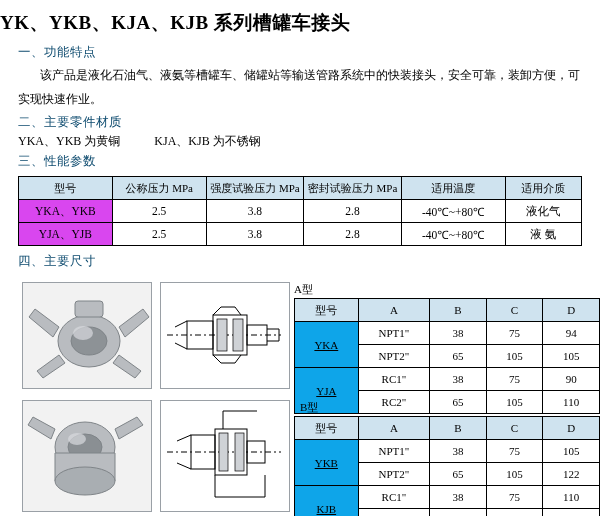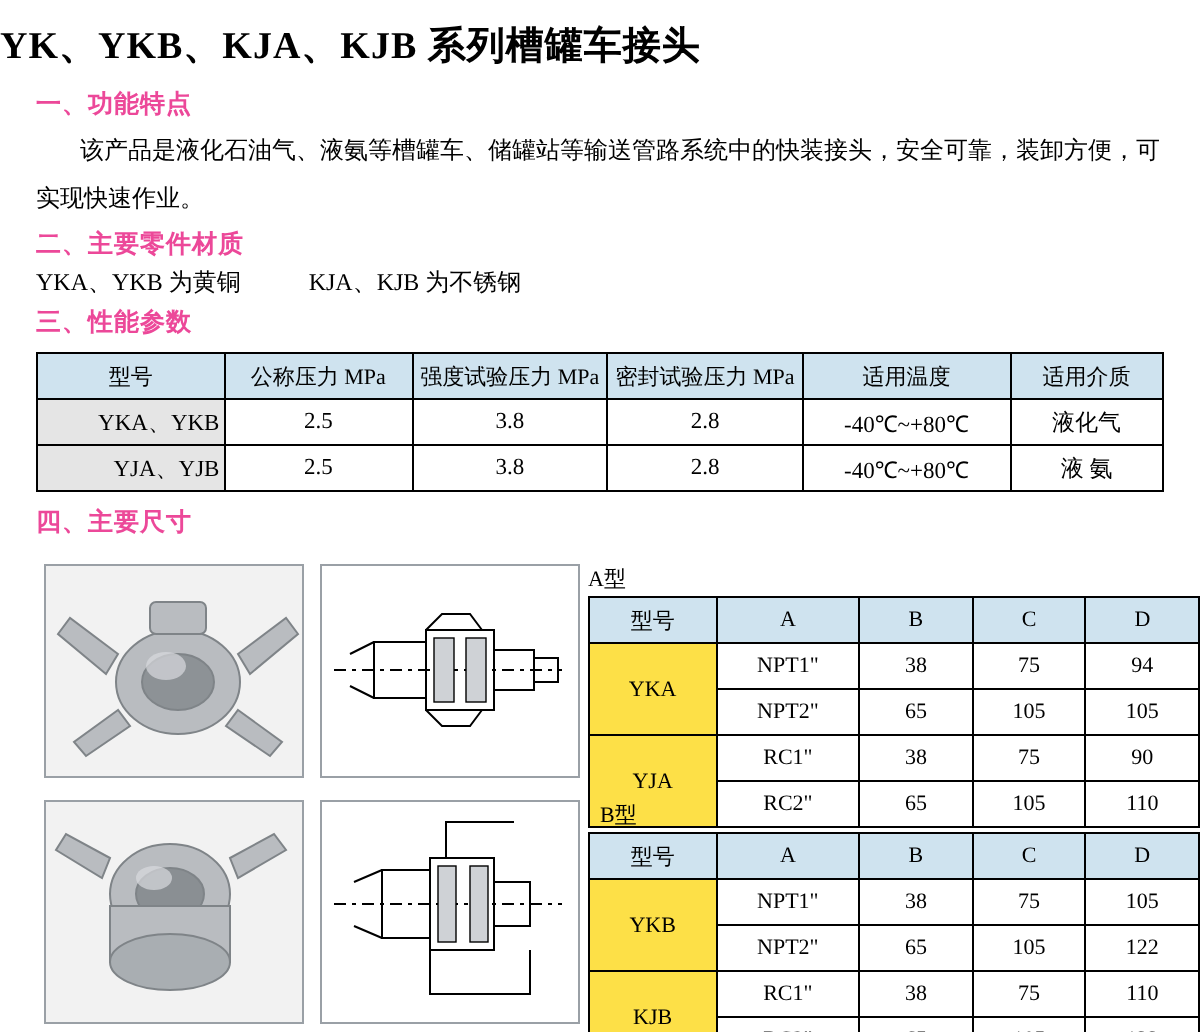--- a/index.html
+++ b/index.html
@@ -10,21 +10,21 @@
   }
   .page{position:relative;width:600px;height:516px;}
 
   .title{
     text-align:left;font-size:19px;font-weight:bold;
     letter-spacing:0.5px;margin-top:10px;margin-bottom:8px;
     font-family:"Liberation Serif",serif;
   }
 
   .sec-head{
-    color:#ec4899;font-weight:bold;font-size:12.5px;
+    color:#0c4a6e;font-weight:normal;font-size:12.5px;
     margin:3px 0 2px 18px;letter-spacing:0.5px;
   }
   .para{
     font-size:12px;line-height:24px;margin:0 14px 0 18px;text-indent:22px;
   }
   .matline{
     font-size:12px;margin:2px 0 0 18px;
   }
   .matline .gap{display:inline-block;width:34px;}
 
@@ -36,21 +36,21 @@
   }
   table.perf td{
     border:1px solid #000;
     text-align:center;
     height:22px;
     padding:0 2px;
   }
   table.perf tr.head td{
     background:#cfe3ef;font-size:11px;
   }
-  table.perf td.lbl{background:#e5e5e5;text-align:right;}
+  table.perf td.lbl{background:#d946ef;}
   .col0{width:105px;}
   .col1{width:110px;margin-left:39px;}
   .col2{width:115px;}
   .col3{width:115px;}
   .col4{width:110px;}
   .col5{width:90px;}
 
   
   .dim-head{margin-top:7px;}
 
@@ -69,21 +69,21 @@
   .lbl-a{left:294px;top:272px;}
   .lbl-b{left:300px;top:390px;}
 
   .dimtable{
     position:absolute;border-collapse:collapse;font-size:11px;
   }
   .dimtable td{
     border:1px solid #000;text-align:center;height:20px;
   }
   .dimtable tr.head td{background:#cfe3ef;font-size:11px;}
-  .dimtable td.model{background:#fde047;}
+  .dimtable td.model{background:#0ea5e9;text-decoration:underline;}
   .d-c0{width:62px;}
   .d-c1{width:70px;}
   .d-c2{width:55px;}
   .d-c3{width:55px;}
   .d-c4{width:55px;}
   .tbl-a{left:294px;top:288px;}
   .tbl-b{left:294px;top:406px;}
 
   svg{display:block;}
 </style>

